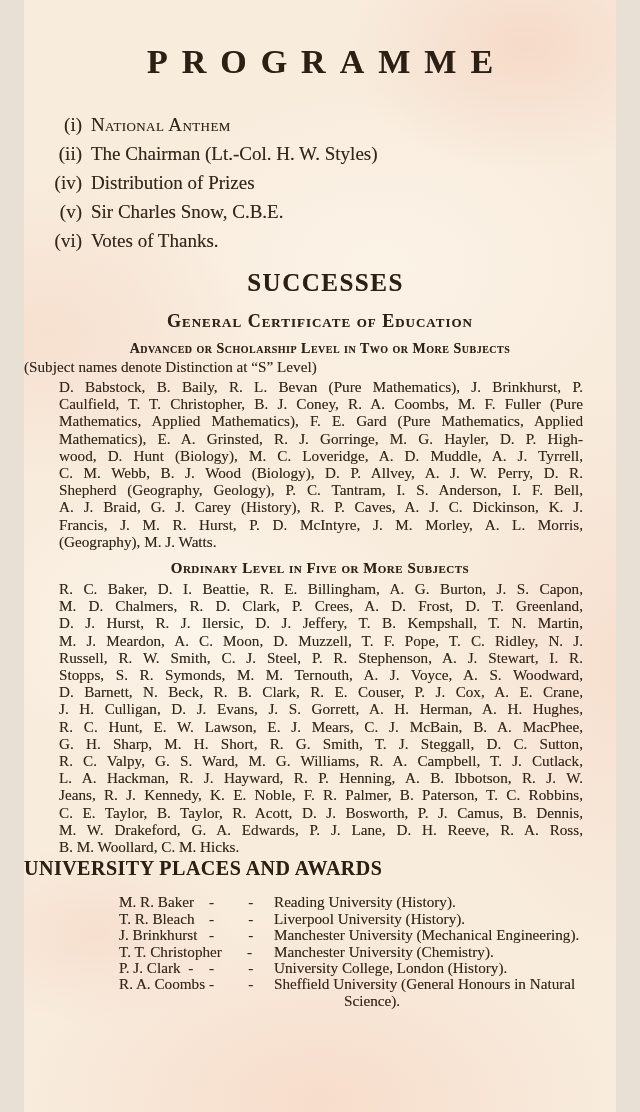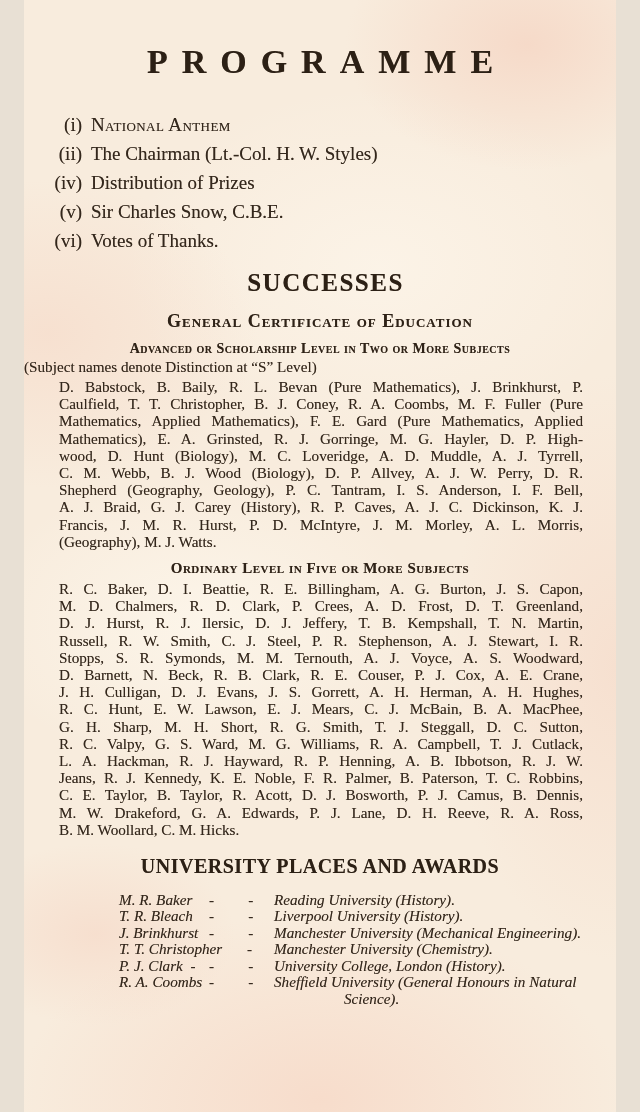--- a/index.html
+++ b/index.html
@@ -60,26 +60,26 @@
     text-align:justify; text-align-last:justify;
     white-space:normal;
   }
   .para .line:last-child { text-align-last:left; }
   .ord {
     margin-top:9px; text-align:center;
     font-size:15px; line-height:18px; font-weight:600;
     font-variant:small-caps; letter-spacing:.5px; color:#2e2217;
   }
   .univ-heading {
-    margin-top:17px; text-align:center;
+    margin-top:2px; text-align:left;
     font-size:20px; line-height:23px; font-weight:700; letter-spacing:.5px;
     color:#2c2015;
   }
   .univ-table { margin:14px 30px 0 95px; }
-  .u-row { display:flex; align-items:flex-start; font-size:15.2px; line-height:16.4px;font-style:italic; }
+  .u-row { display:flex; align-items:flex-start; font-size:15.2px; line-height:16.4px; }
   .u-name { width:90px; flex-shrink:0; white-space:pre; }
   .u-dashes { width:65px; flex-shrink:0; white-space:pre; }
   .u-place { flex:1; padding-left:70px; text-indent:-70px; }
 </style>
 </head>
 <body>
 
 <div class="page">
 
   <h1 class="title">PROGRAMME</h1>
@@ -147,20 +147,21 @@
   <h4 class="ord">Ordinary Level in Five or More Subjects</h4>
 
   <div class="para">
 
       <div class="line">R. C. Baker, D. I. Beattie, R. E. Billingham, A. G. Burton, J. S. Capon,</div>
 
       <div class="line">M. D. Chalmers, R. D. Clark, P. Crees, A. D. Frost, D. T. Greenland,</div>
 
       <div class="line">D. J. Hurst, R. J. Ilersic, D. J. Jeffery, T. B. Kempshall, T. N. Martin,</div>
 
+      <div class="line">M. J. Meardon, A. C. Moon, D. Muzzell, T. F. Pope, T. C. Ridley, N. J.</div>
 
       <div class="line">Russell, R. W. Smith, C. J. Steel, P. R. Stephenson, A. J. Stewart, I. R.</div>
 
       <div class="line">Stopps, S. R. Symonds, M. M. Ternouth, A. J. Voyce, A. S. Woodward,</div>
 
       <div class="line">D. Barnett, N. Beck, R. B. Clark, R. E. Couser, P. J. Cox, A. E. Crane,</div>
 
       <div class="line">J. H. Culligan, D. J. Evans, J. S. Gorrett, A. H. Herman, A. H. Hughes,</div>
 
       <div class="line">R. C. Hunt, E. W. Lawson, E. J. Mears, C. J. McBain, B. A. MacPhee,</div>

